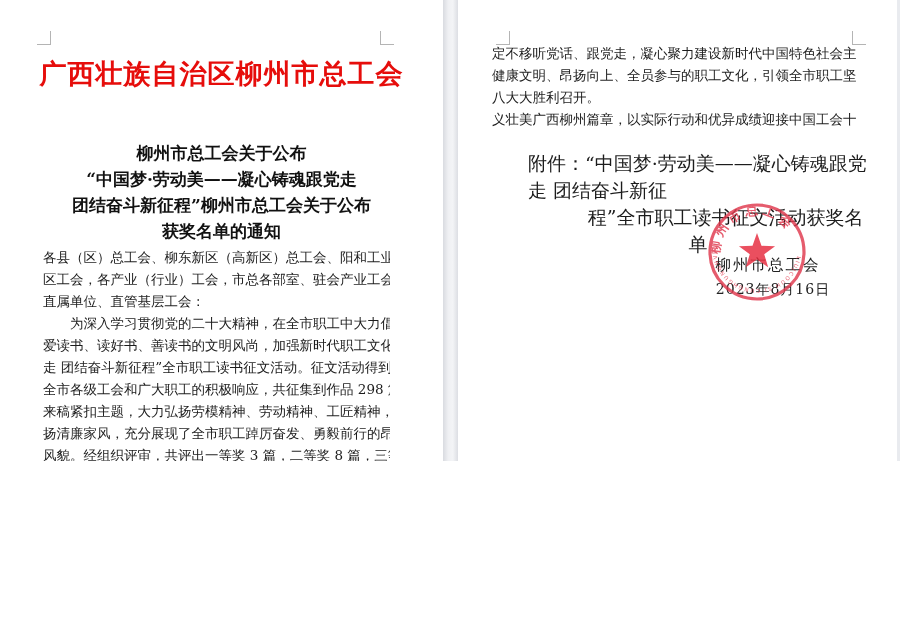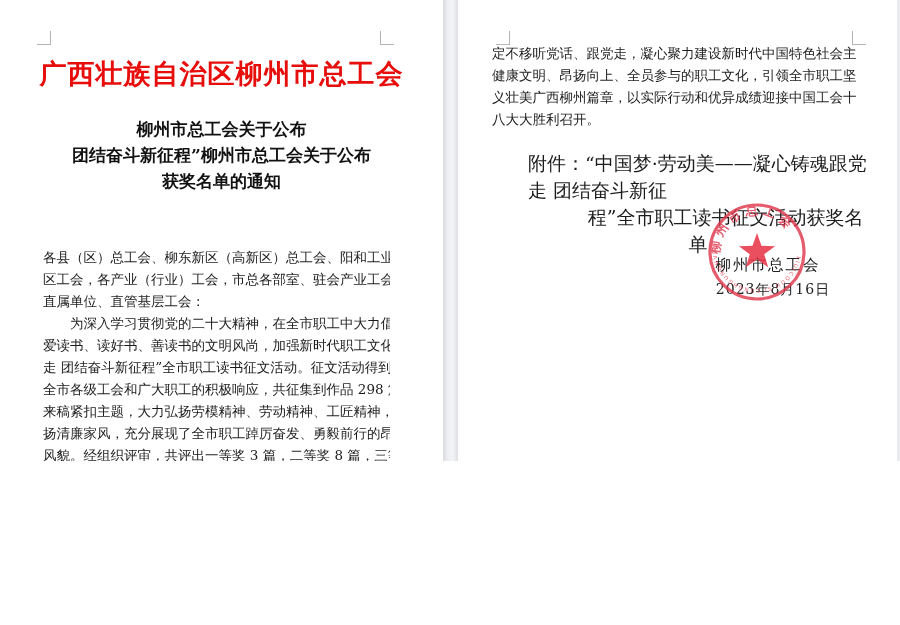--- a/index.html
+++ b/index.html
@@ -14,21 +14,21 @@
 
   
   .cm{position:absolute;width:13px;height:13px;}
   .cm.tl{border-right:1px solid #b4b4b4;border-bottom:1px solid #b4b4b4;}
   .cm.tr{border-left:1px solid #b4b4b4;border-bottom:1px solid #b4b4b4;}
   .cm.bl{border-right:1px solid #b4b4b4;border-top:1px solid #b4b4b4;}
   .cm.br{border-left:1px solid #b4b4b4;border-top:1px solid #b4b4b4;}
 
   .org-title{position:absolute;top:56px;left:0;width:100%;text-align:center;
              font-size:27px;font-weight:bold;letter-spacing:1px;white-space:nowrap;color:#e60d0b;}
-  .doc-title{position:absolute;top:116px;left:0;width:100%;text-align:center;
+  .doc-title{position:absolute;top:140px;left:0;width:100%;text-align:center;
              font-weight:bold;font-size:17px;line-height:26px;color:#111;}
   .doc-title div{white-space:nowrap;}
 
   .body-block{position:absolute;top:246px;left:43px;width:347px;
               font-size:13.5px;line-height:22px;color:#1c1c1c;}
   .bline{white-space:nowrap;overflow:hidden;height:22px;}
   .ind{text-indent:2em;}
 
   .p2-body{position:absolute;top:42px;left:34px;width:372px;
            font-size:13.5px;line-height:22.5px;color:#1c1c1c;}
@@ -55,20 +55,21 @@
   <div class="page" id="page1">
     <div class="cm tl" style="left:37px;top:31px"></div>
     <div class="cm tr" style="left:380px;top:31px"></div>
     <div class="cm bl" style="left:37px;top:570px"></div>
     <div class="cm br" style="left:385px;top:572px"></div>
 
     <div class="org-title">广西壮族自治区柳州市总工会</div>
 
     <div class="doc-title">
       <div>柳州市总工会关于公布</div>
+      <div>“中国梦·劳动美——凝心铸魂跟党走</div>
       <div>团结奋斗新征程”柳州市总工会关于公布</div>
       <div>获奖名单的通知</div>
     </div>
 
     <div class="body-block">
       <div class="bline">各县（区）总工会、柳东新区（高新区）总工会、阳和工业新</div>
       <div class="bline">区工会，各产业（行业）工会，市总各部室、驻会产业工会、</div>
       <div class="bline">直属单位、直管基层工会：</div>
       <div class="bline ind">为深入学习贯彻党的二十大精神，在全市职工中大力倡导</div>
       <div class="bline">爱读书、读好书、善读书的文明风尚，加强新时代职工文化建</div>
@@ -89,22 +90,22 @@
 
   <div class="page" id="page2">
     <div class="cm tl" style="left:38px;top:31px"></div>
     <div class="cm tr" style="left:394px;top:31px"></div>
     <div class="cm bl" style="left:40px;top:568px"></div>
     <div class="cm br" style="left:394px;top:568px"></div>
 
     <div class="p2-body">
       <div class="bline">定不移听党话、跟党走，凝心聚力建设新时代中国特色社会主</div>
       <div class="bline">健康文明、昂扬向上、全员参与的职工文化，引领全市职工坚</div>
+      <div class="bline">八大大胜利召开。</div>
       <div class="bline">义壮美广西柳州篇章，以实际行动和优异成绩迎接中国工会十</div>
-      <div class="bline">八大大胜利召开。</div>
     </div>
 
     <div class="attach">
       <div>附件：“中国梦·劳动美——凝心铸魂跟党走 团结奋斗新征</div>
       <div class="l2">程”全市职工读书征文活动获奖名单</div>
     </div>
 
     <div class="signature">柳州市总工会</div>
     <div class="issue-date">2023年8月16日</div>
 

